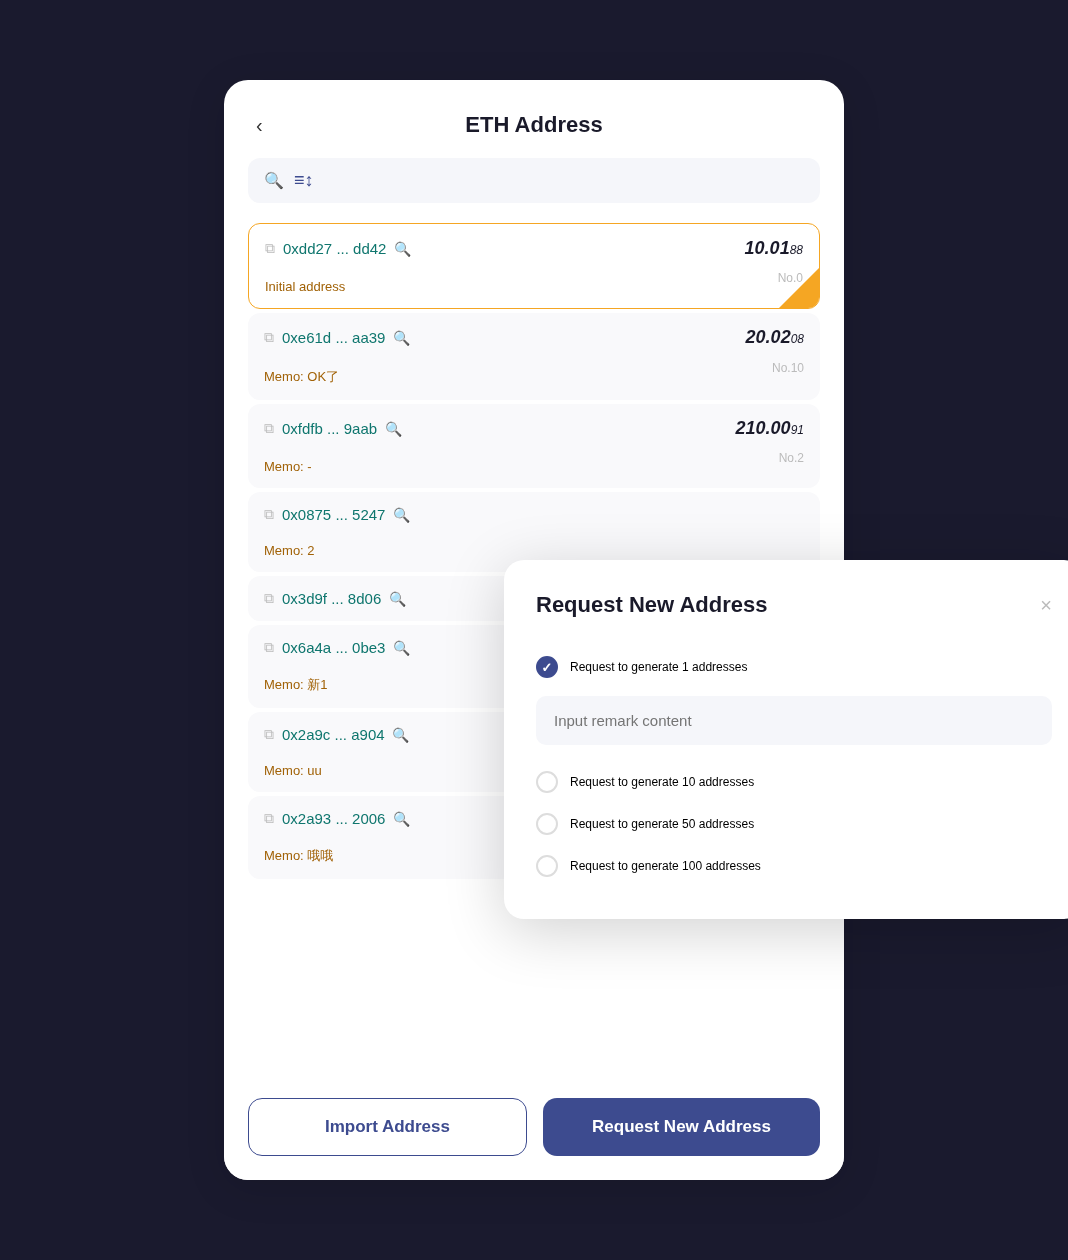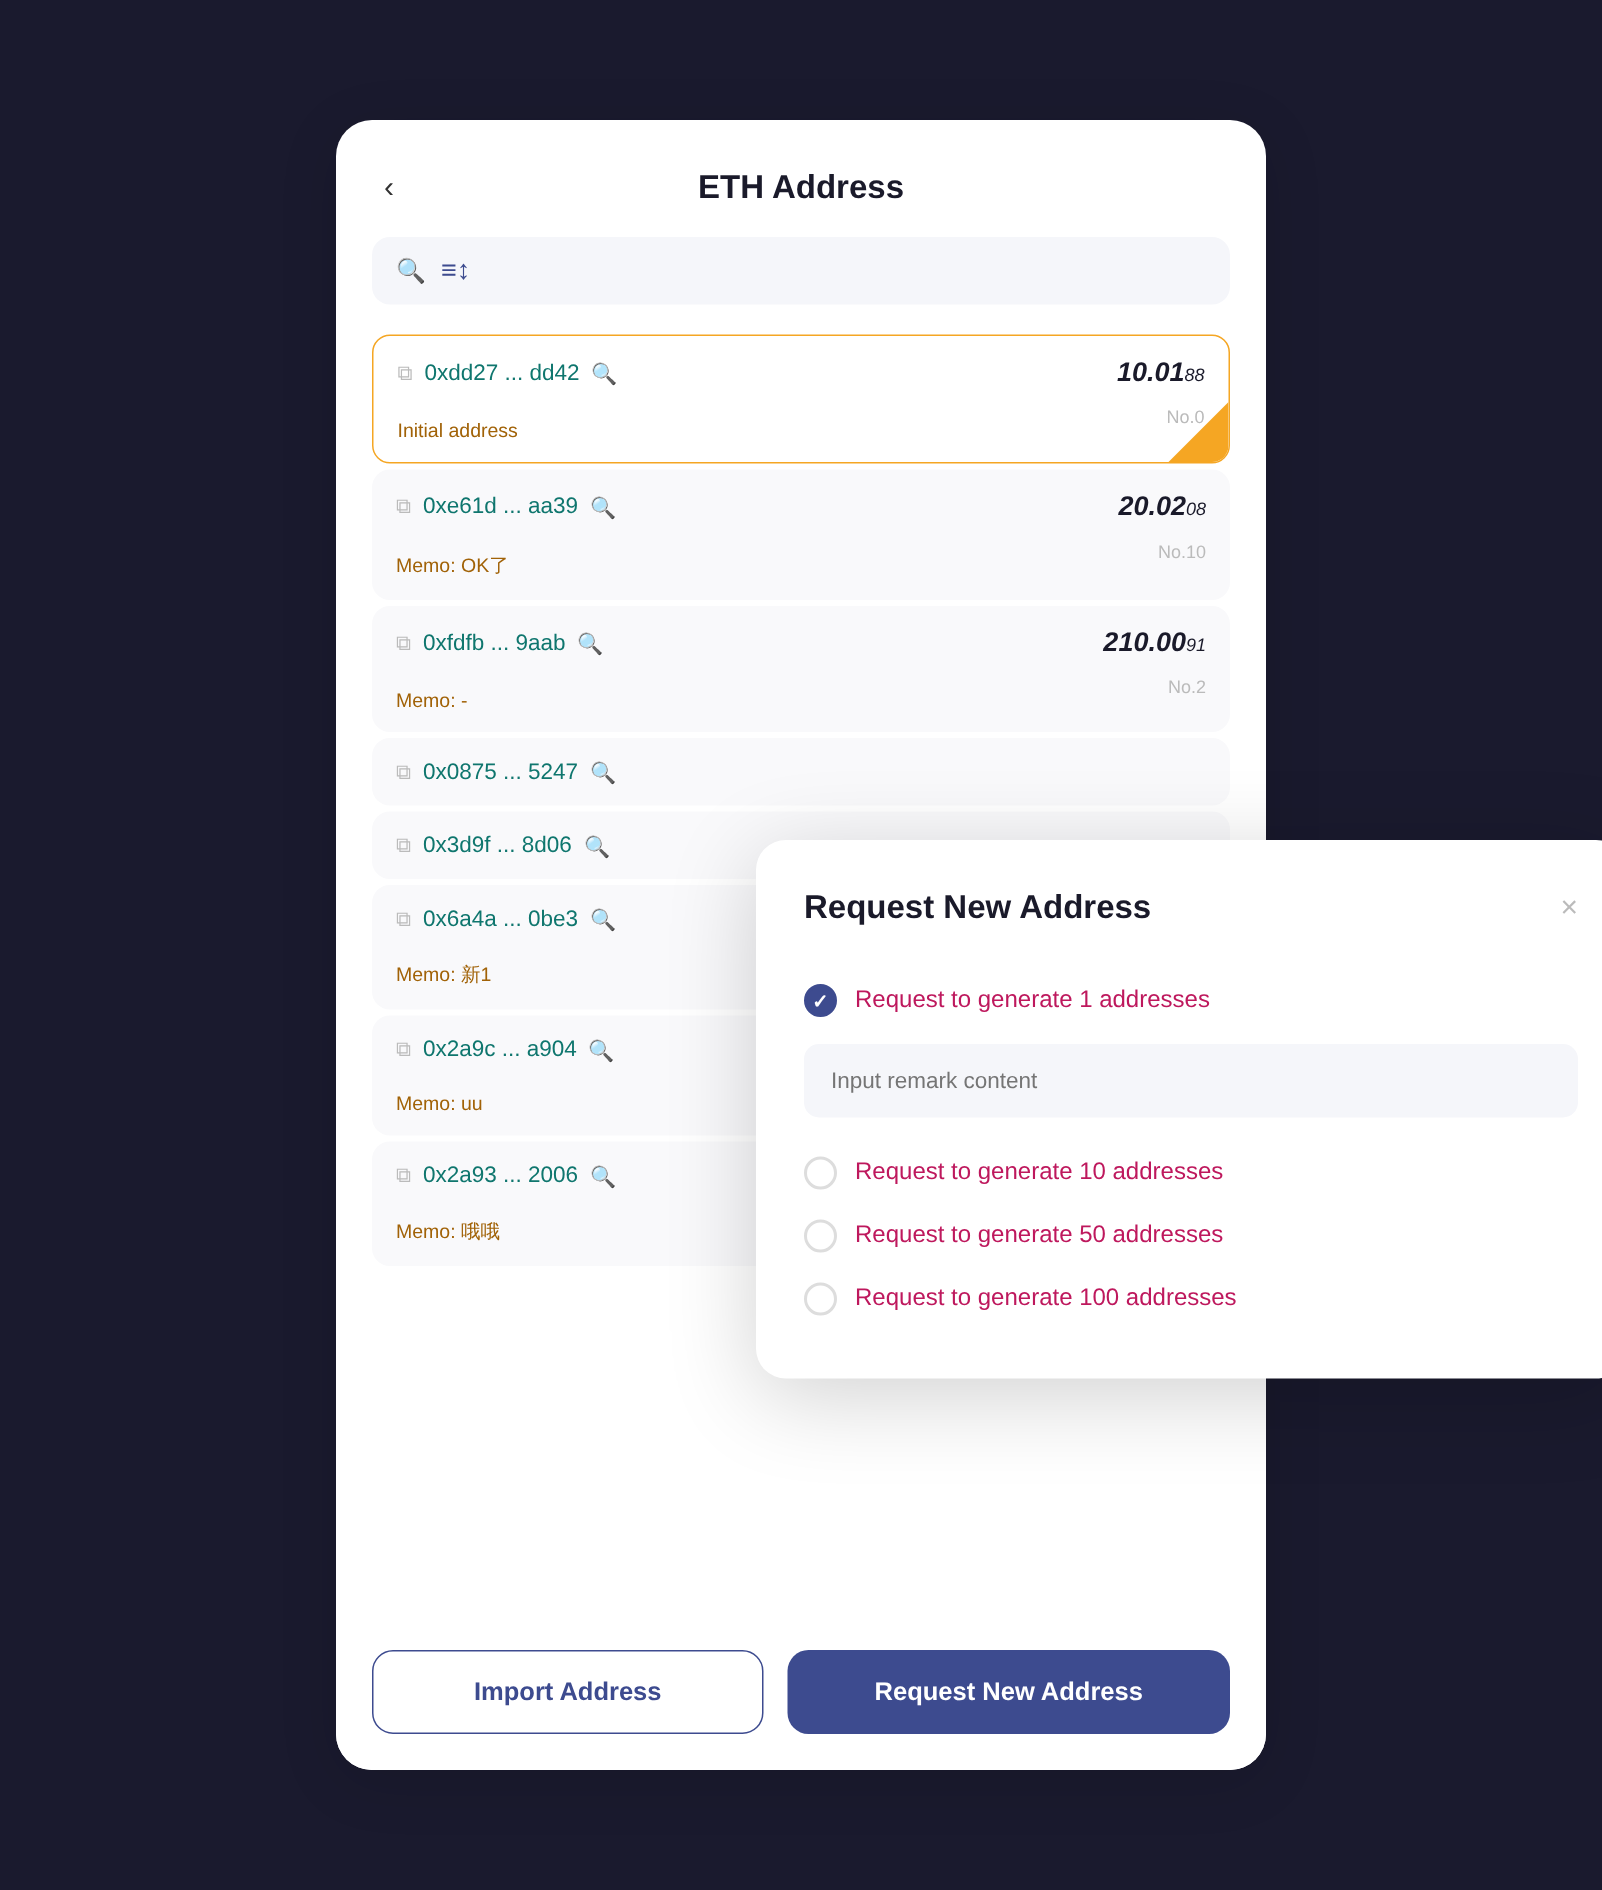--- a/index.html
+++ b/index.html
@@ -176,20 +176,21 @@
       right: 0;
       display: flex;
       gap: 16px;
       padding: 24px;
       background: #fff;
       border-radius: 0 0 24px 24px;
     }
 
     .btn-import {
       flex: 1;
+      padding: 18px;
       border: 1.5px solid #3d4b8f;
       border-radius: 14px;
       background: #fff;
       font-size: 17px;
       font-weight: 600;
       color: #3d4b8f;
       cursor: pointer;
     }
 
     .btn-request {
@@ -267,22 +268,22 @@
       border-color: #3d4b8f;
     }
 
     .radio-check {
       color: #fff;
       font-size: 13px;
       font-weight: 700;
     }
 
     .radio-label {
-      font-size: 16px;
-      color: #be185d;
+      font-size: 12px;
+      color: #000000;
       text-align: right;
     }
 
     .remark-input {
       width: 100%;
       padding: 16px 18px;
       border: none;
       background: #f5f6fa;
       border-radius: 10px;
       font-size: 15px;
@@ -363,20 +364,24 @@
   </div>
       <div class="address-item">
     <div class="address-row">
       <div class="addr-left">
         <span class="copy-icon">⧉</span>
         <span class="addr-text">0x0875 ... 5247</span>
         <span class="search-small-icon">🔍</span>
       </div>
 
     </div>
+    <div class="address-row">
+      <span class="memo-text">Memo: 2</span>
+
+    </div>
 
   </div>
       <div class="address-item">
     <div class="address-row">
       <div class="addr-left">
         <span class="copy-icon">⧉</span>
         <span class="addr-text">0x3d9f ... 8d06</span>
         <span class="search-small-icon">🔍</span>
       </div>
 

